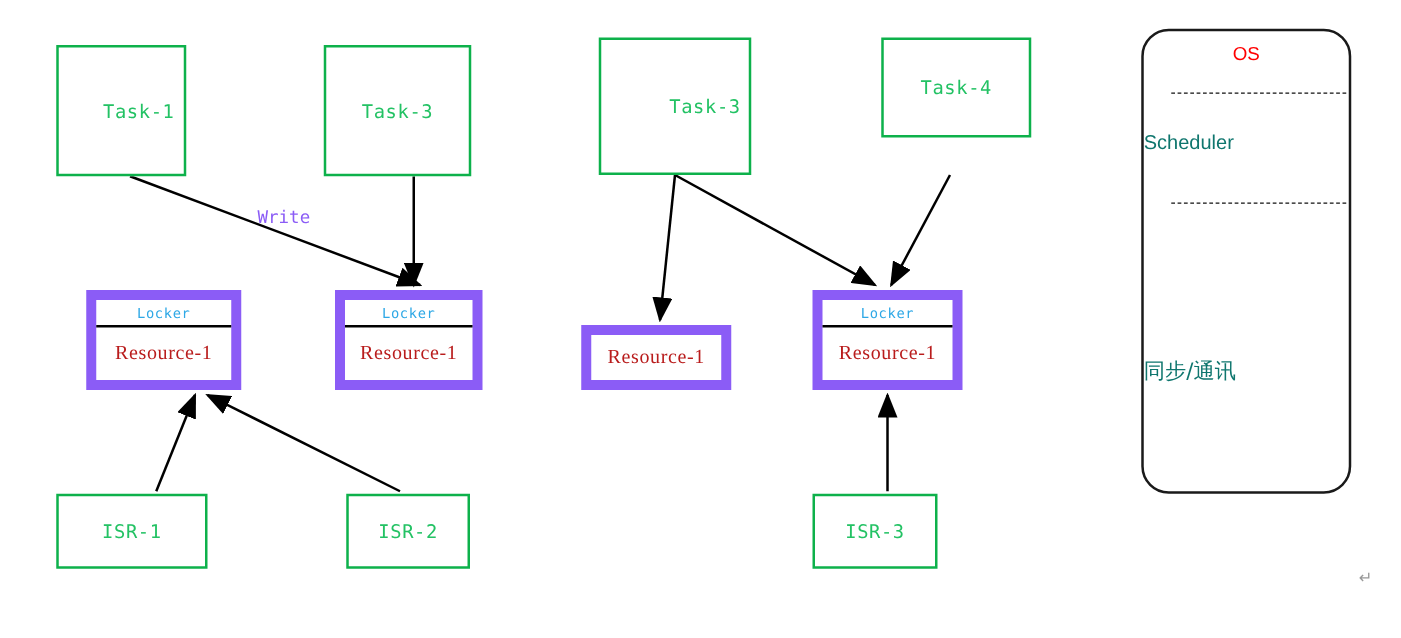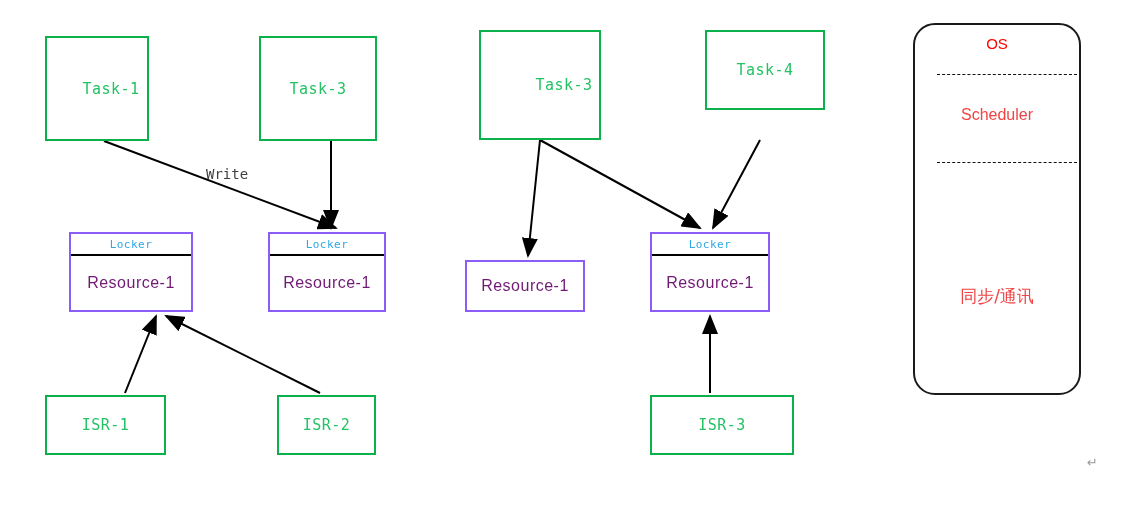--- a/index.html
+++ b/index.html
@@ -39,21 +39,21 @@
     font-family: "DejaVu Sans Mono", "Liberation Mono", monospace;
     font-size: 15px;
     letter-spacing: 0.5px;
     white-space: nowrap;
   }
 
   
   .node-res {
     position: absolute;
     box-sizing: border-box;
-    border: 2px solid #8b5cf6;
+    border: 8px solid #8b5cf6;
     background: #ffffff;
     display: flex;
     flex-direction: column;
   }
   .locker-bar {
     box-sizing: border-box;
     height: 22px;
     border-bottom: 2px solid #000000;
     display: flex;
     align-items: center;
@@ -62,31 +62,31 @@
     font-family: "DejaVu Sans Mono", "Liberation Mono", monospace;
     font-size: 11px;
     letter-spacing: 0.5px;
     white-space: nowrap;
   }
   .res-body {
     flex: 1;
     display: flex;
     align-items: center;
     justify-content: center;
-    color: #701a75;
-    font-family: Liberation Sans, sans-serif;
+    color: #b91c1c;
+    font-family: Liberation Serif, serif;
     font-size: 16px;
     letter-spacing: 0.5px;
     white-space: nowrap;
   }
 
   
   .edge-label {
     position: absolute;
-    color: #404040;
+    color: #8b5cf6;
     font-family: "DejaVu Sans Mono", "Liberation Mono", monospace;
     font-size: 14px;
     white-space: nowrap;
   }
 
   
   #os-panel {
     position: absolute;
     box-sizing: border-box;
     border: 2px solid #1a1a1a;
@@ -105,22 +105,21 @@
   }
   .os-divider {
     position: absolute;
     border-top: 1.5px dashed #111111;
     height: 0;
   }
   .os-text {
     position: absolute;
     left: 0;
     right: 0;
-    text-align: center;
-    color: #ef4444;
+    color: #0f766e;
     font-family: "Liberation Sans", sans-serif;
     font-size: 16px;
     white-space: nowrap;
   }
   .os-text.cjk {
     font-family: "DejaVu Sans", "Liberation Sans", sans-serif;
     font-size: 17px;
   }
   #pilcrow {
     position: absolute;
@@ -198,21 +197,21 @@
       <span>Resource-1</span>
     </div>
   </div>
 
   <div class="node-green" id="node-isr-0" style="left: 45px; top: 395px; width: 121px; height: 60px;">
     <span>ISR-1</span>
   </div>
   <div class="node-green" id="node-isr-1" style="left: 277px; top: 395px; width: 99px; height: 60px;">
     <span>ISR-2</span>
   </div>
-  <div class="node-green" id="node-isr-2" style="left: 650px; top: 395px; width: 144px; height: 60px;">
+  <div class="node-green" id="node-isr-2" style="left: 650px; top: 395px; width: 100px; height: 60px;">
     <span>ISR-3</span>
   </div>
 
   <div class="edge-label" id="edge-label-0" style="left: 206px; top: 166px;">Write</div>
 
   <div id="os-panel" style="left: 913px; top: 23px; width: 168px; height: 372px;">
     <div class="os-title" style="top: 10px;">OS</div>
     <div class="os-divider" id="os-div-0" style="left: 22px; width: 140px; top: 49px;"></div>
     <div class="os-divider" id="os-div-1" style="left: 22px; width: 140px; top: 137px;"></div>
     <div class="os-text" id="os-sec-0" style="top: 81px;">Scheduler</div>

